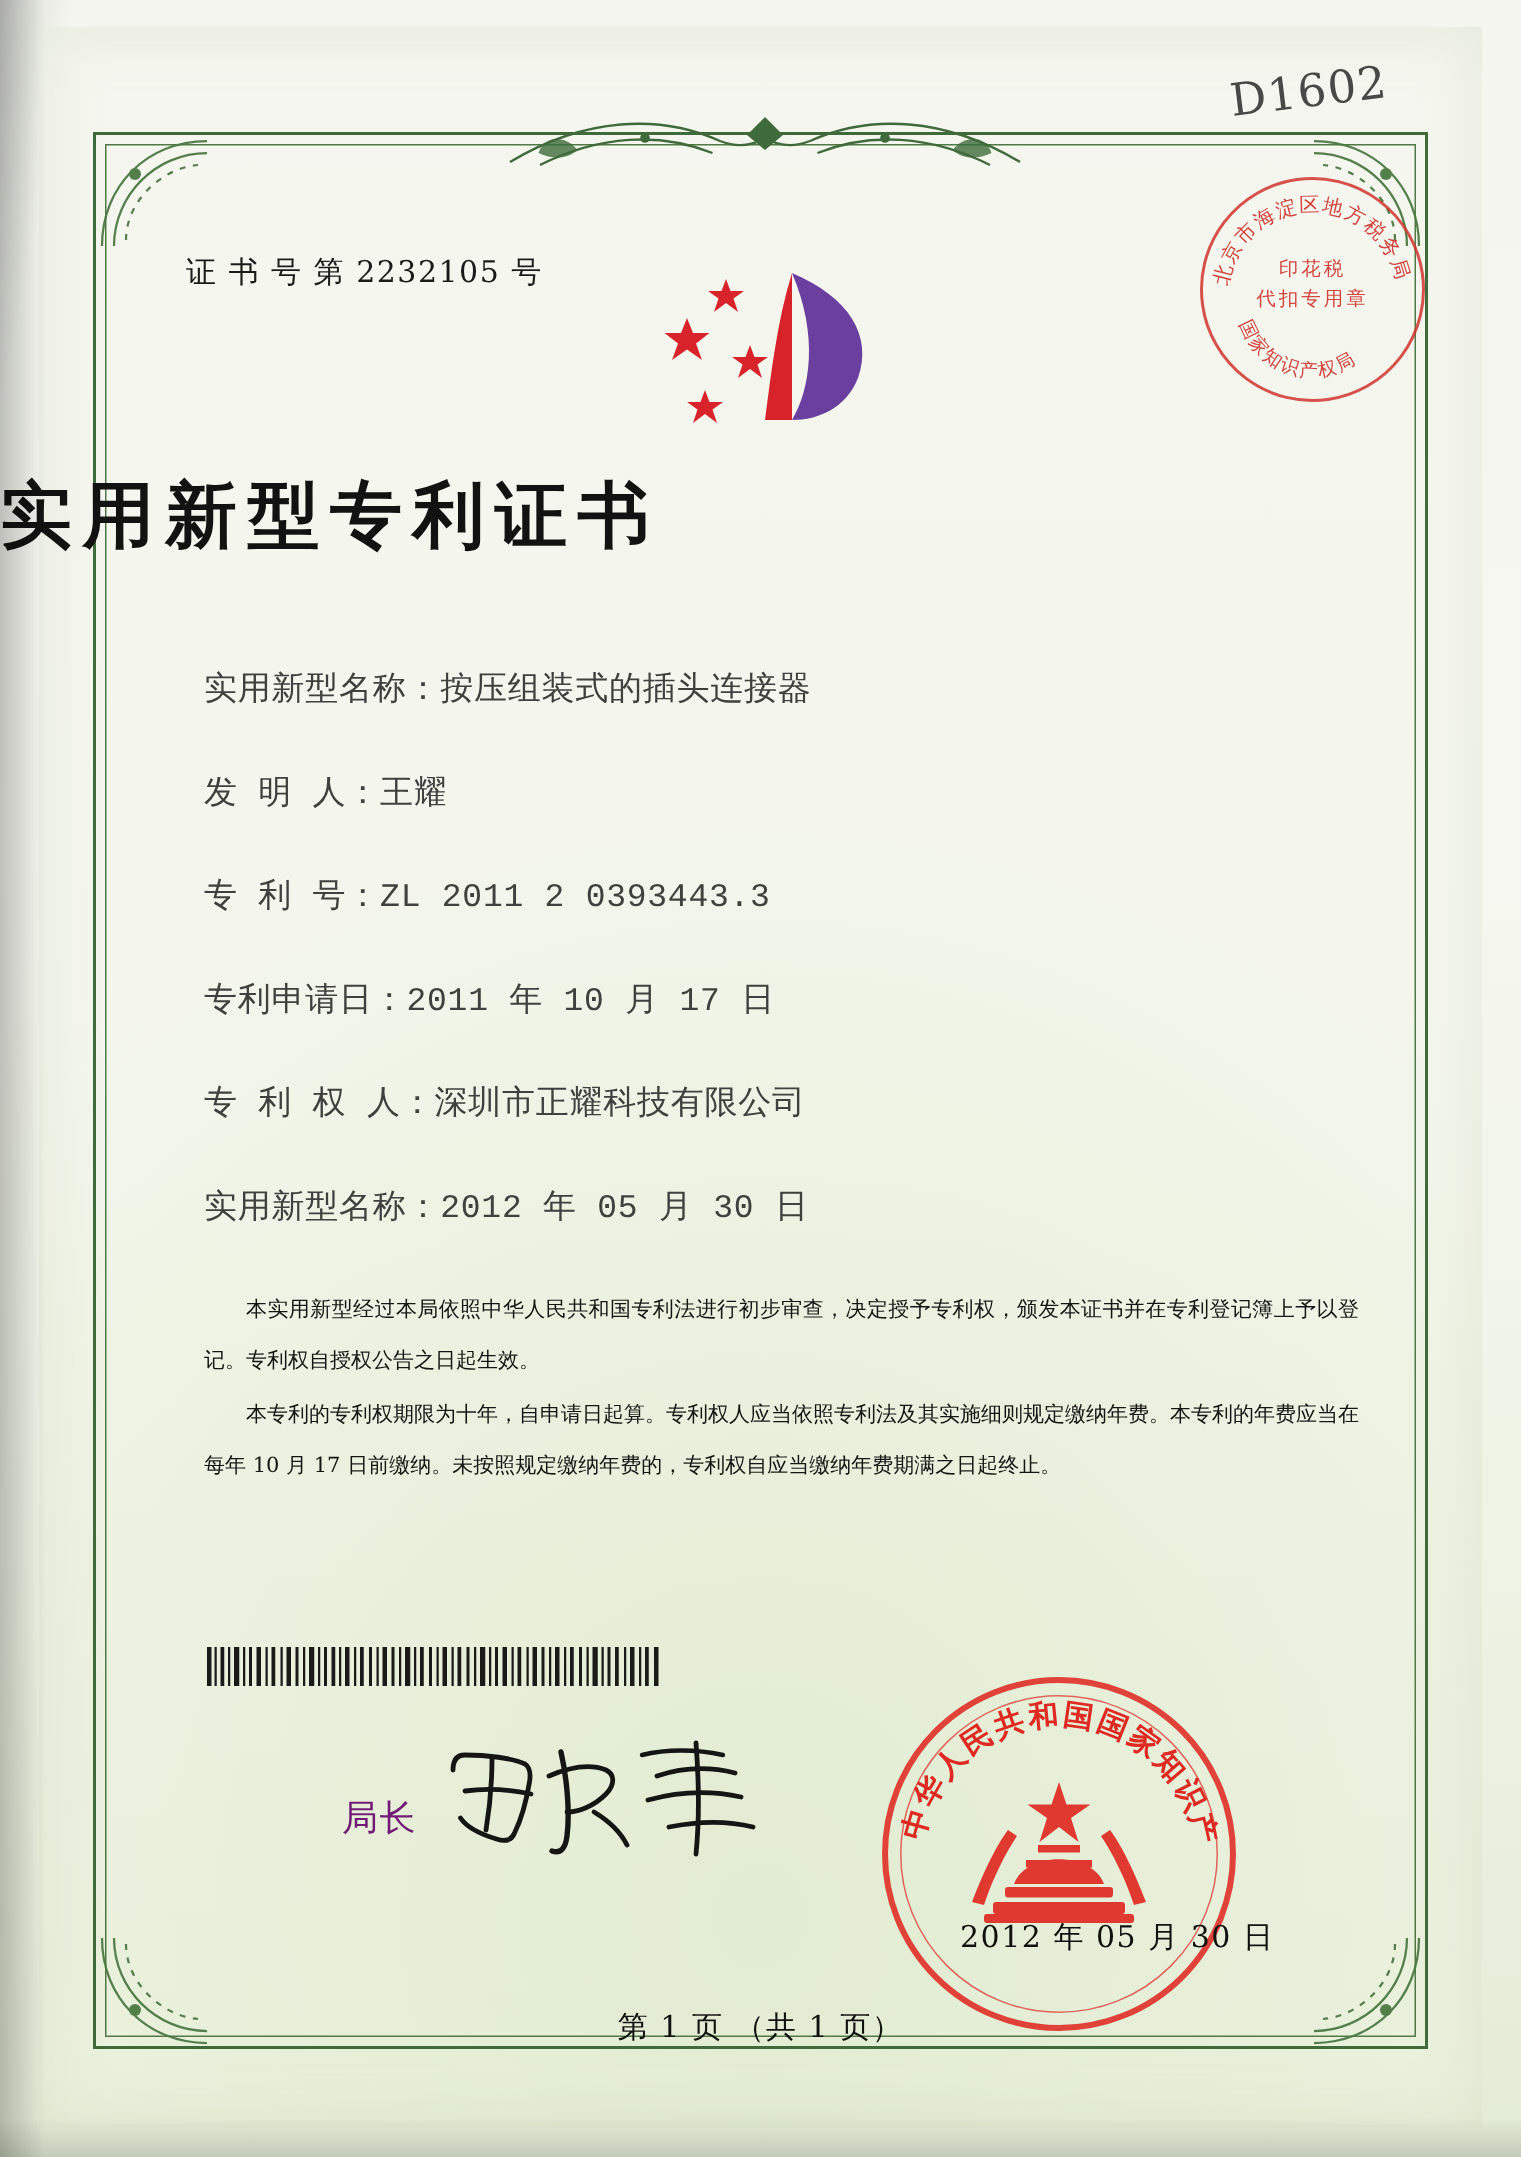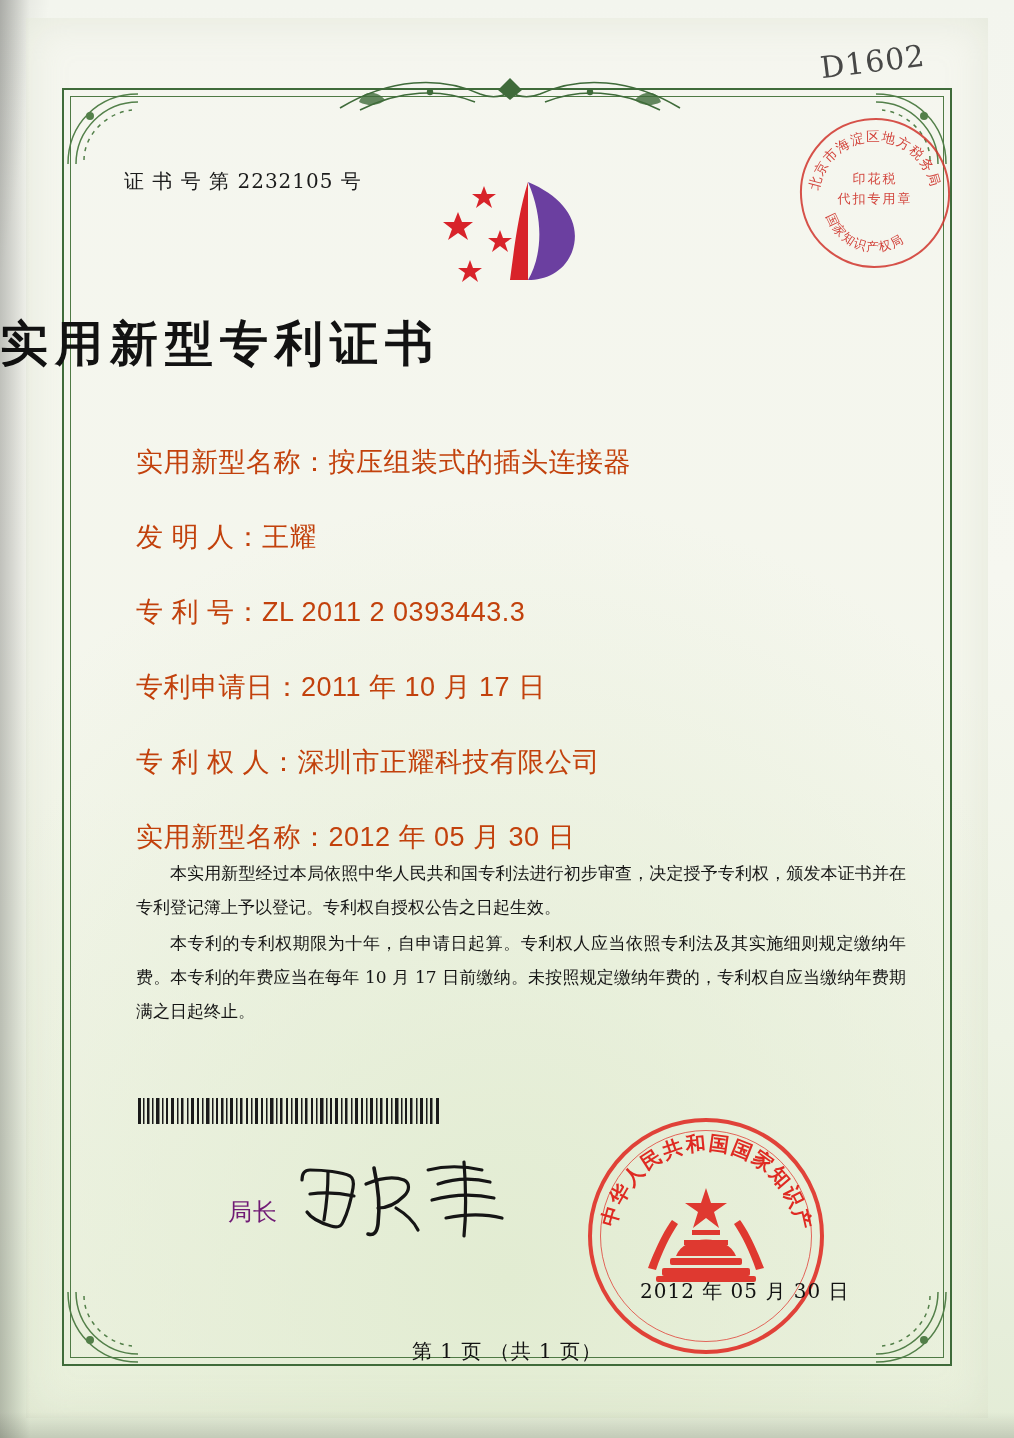--- a/index.html
+++ b/index.html
@@ -153,37 +153,37 @@
   }
 
   
   .fields {
     position: absolute;
     left: 136px;
     top: 444px;
     width: 760px;
   }
   .field-row {
-    font-family: Liberation Sans, sans-serif;
-    font-size: 27px;
-    color: #c2410c;
+    font-family: Liberation Mono, monospace;
+    font-size: 22px;
+    color: #404040;
     margin-bottom: 39px;
     white-space: nowrap;
   }
   .field-label { letter-spacing: 0.5px; }
   .field-value { letter-spacing: 0.5px; }
 
   
   .paras {
     position: absolute;
     left: 136px;
     top: 856px;
     width: 770px;
     font-family: "DejaVu Serif", "Liberation Serif", serif;
-    font-size: 17px;
+    font-size: 14px;
     line-height: 34px;
     color: #151515;
     text-align: justify;
   }
   .para { text-indent: 2em; margin: 0 0 2px 0; }
 
   
   .barcode {
     position: absolute;
     left: 138px;

